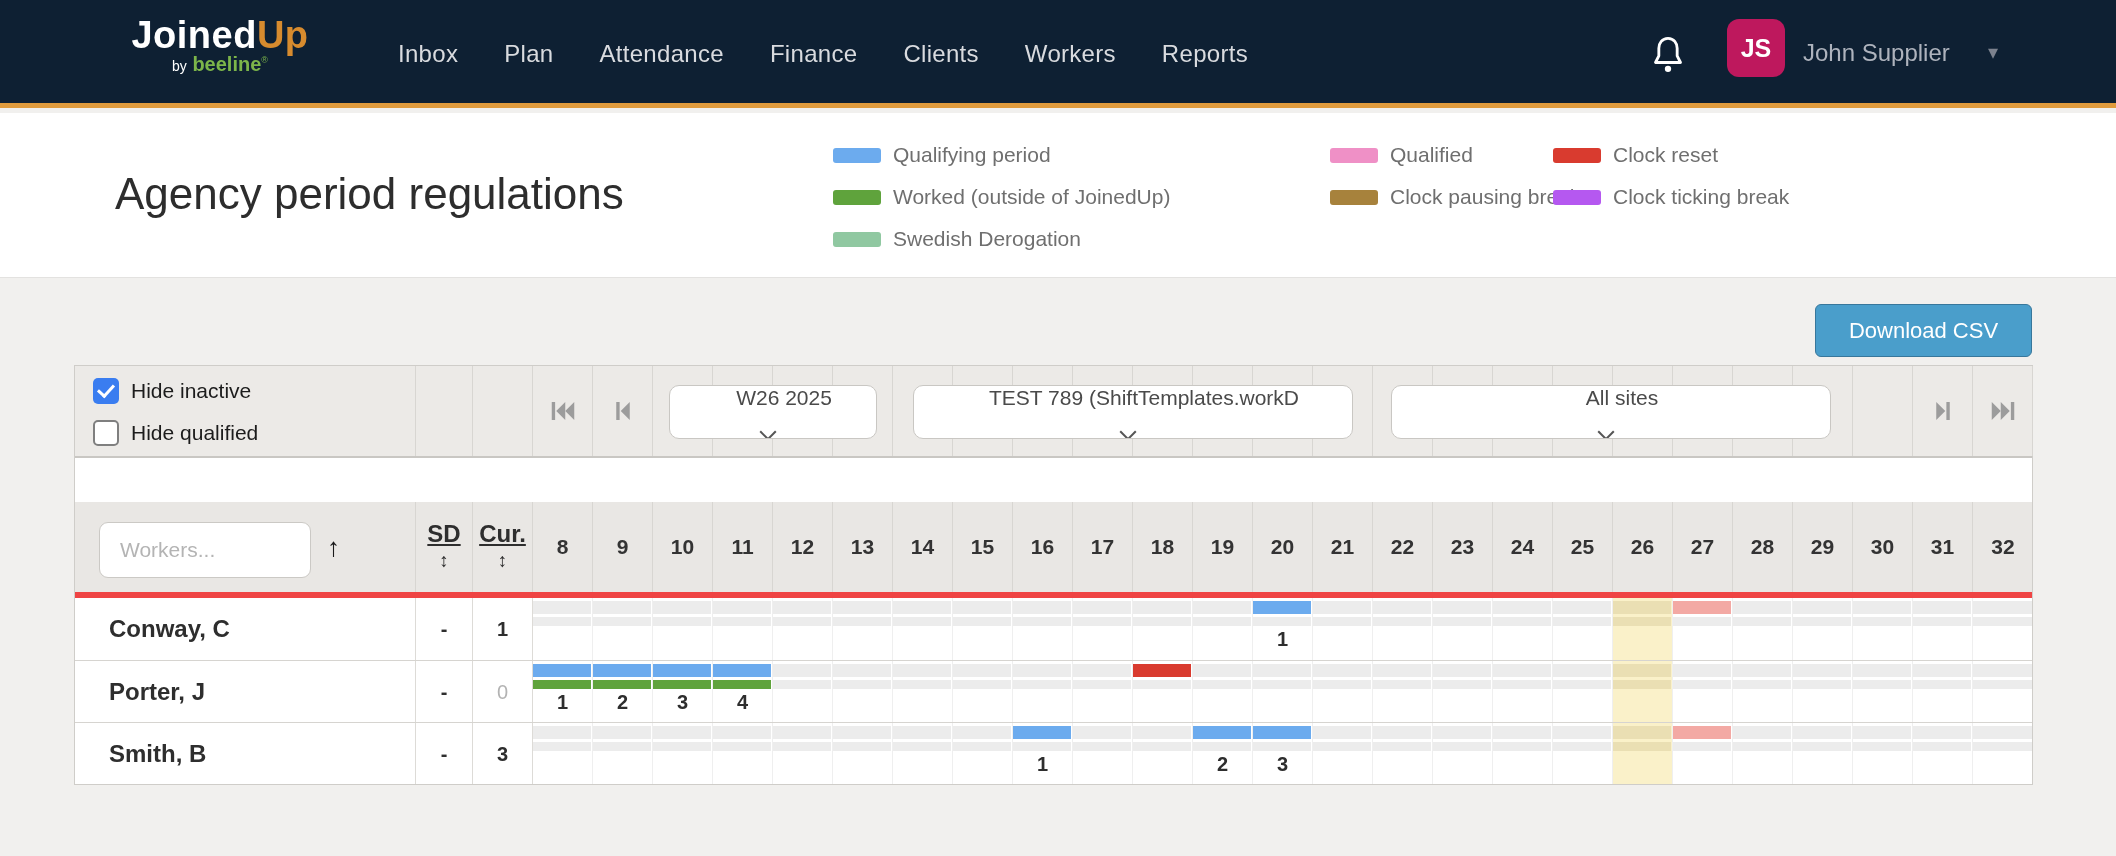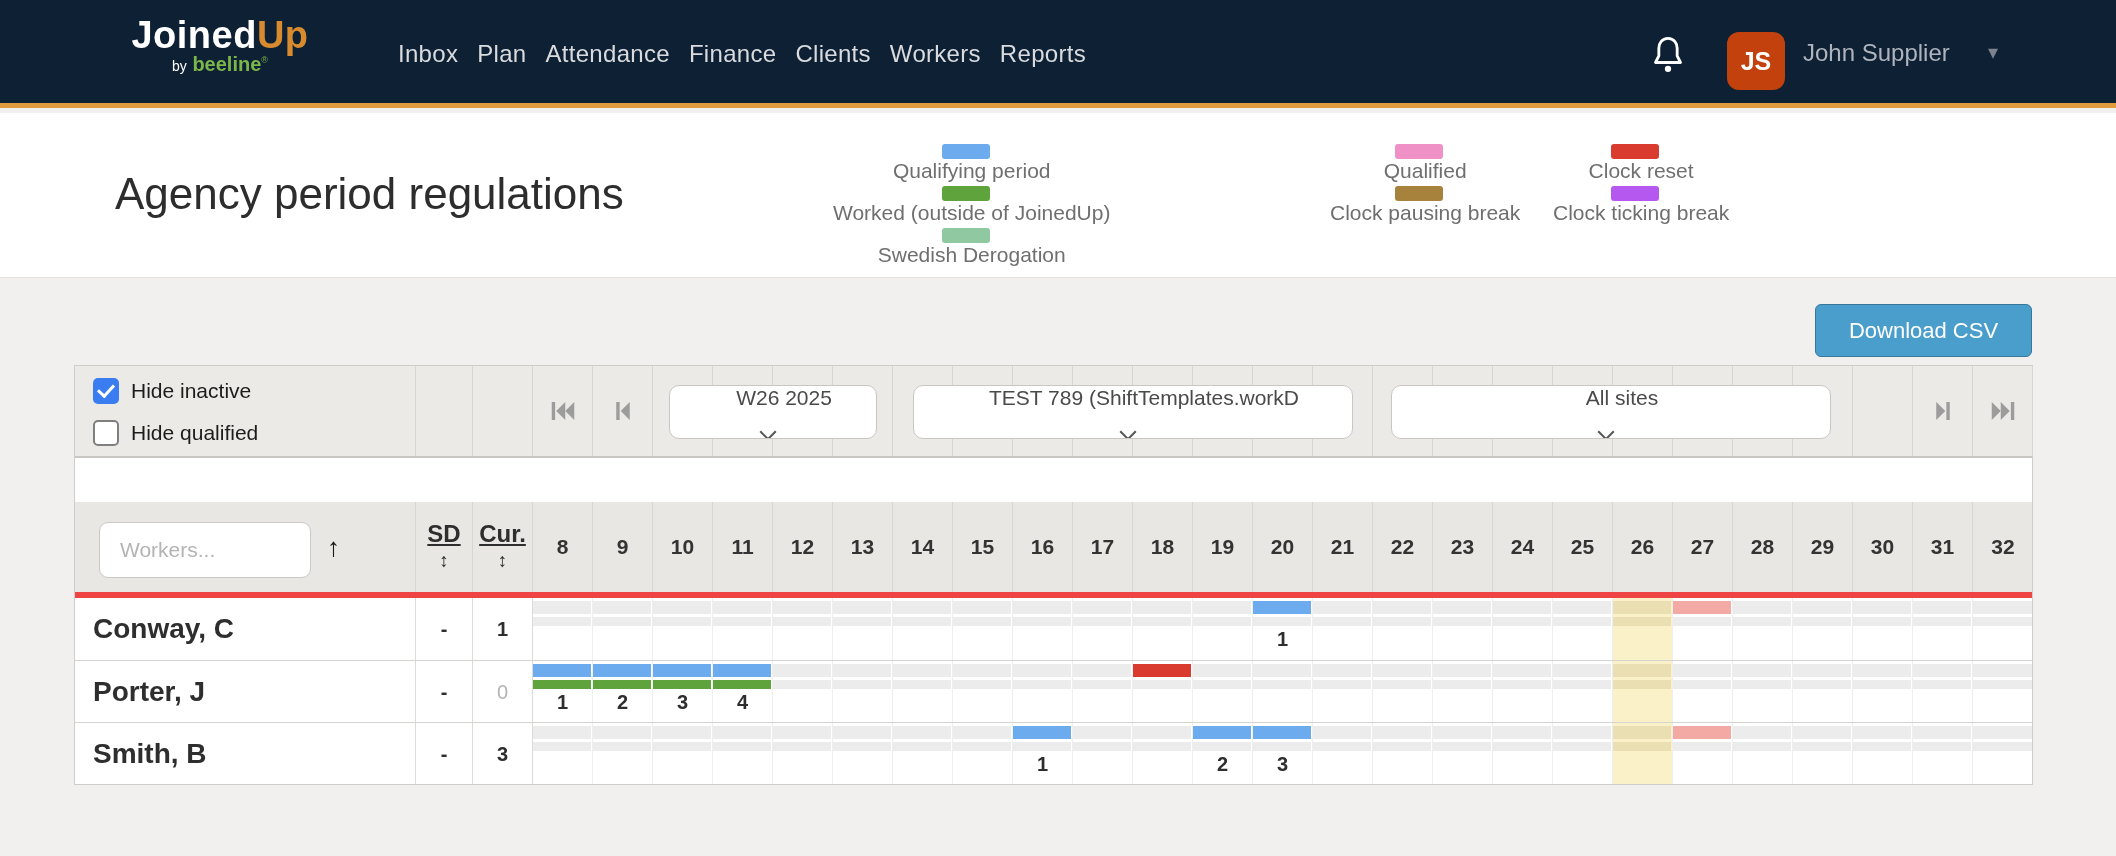--- a/index.html
+++ b/index.html
@@ -9,35 +9,35 @@
   
   #navbar { position:absolute; left:0; top:0; width:2116px; height:108px;
             background:#0e2033; border-bottom:5px solid #e09b3d; }
   #brand { position:absolute; left:115px; top:14px; width:210px; text-align:center; }
   .brand-line1 { font-size:38px; font-weight:bold; color:#fff; letter-spacing:0.5px; }
   .brand-line1 .up { color:#d78b2e; }
   .brand-line2 { font-size:20px; margin-top:-4px; }
   .brand-line2 .by { color:#fff; font-size:14px; }
   .brand-line2 .bee { color:#7cb54a; font-weight:bold; }
   .brand-line2 sup { color:#7cb54a; font-size:9px; }
-  #nav-menu { position:absolute; left:398px; top:0; height:108px; display:flex; align-items:center; gap:19px;text-align:center; }
+  #nav-menu { position:absolute; left:398px; top:0; height:108px; display:flex; align-items:center; gap:46px;text-align:center; }
   .nav-item { color:#d9dbdf; font-size:24px; letter-spacing:0.3px; cursor:pointer; }
   #bell { position:absolute; left:1648px; top:33px; width:40px; height:44px; }
-  #avatar { position:absolute; left:1727px; top:32px; width:58px; height:58px; background:#c2410c;
+  #avatar { position:absolute; left:1727px; top:19px; width:58px; height:58px; background:#be185d;
             border-radius:12px; color:#fff; font-weight:bold; font-size:25px;
             display:flex; align-items:center; justify-content:center; }
   #user-name { position:absolute; left:1803px; top:39px; color:#aeb3bd; font-size:24px; }
   #user-chevron { position:absolute; left:1988px; top:40px; color:#7c828e; font-size:20px; }
 
   
   #title-band { position:absolute; left:0; top:113px; width:2116px; height:165px; background:#fff; border-bottom:1px solid #e3e2e0; }
   #page-title { position:absolute; left:115px; top:56px; font-size:44px; font-weight:200; color:#2d2d2d; letter-spacing:0px; }
   .legend-col { position:absolute; top:31px; }
   .legend-col.c0 { left:833px; } .legend-col.c1 { left:1330px; } .legend-col.c2 { left:1553px; }
-  .legend-item { display:flex; align-items:center; height:22px; margin-bottom:20px;flex-direction:column; }
+  .legend-item { display:flex; align-items:center; height:22px; margin-bottom:20px; }
   .legend-swatch { width:48px; height:15px; border-radius:3px; margin-right:12px; flex:none; }
   .legend-label { font-size:21px; color:#6f6f6f; white-space:nowrap; }
 
   
   #download { position:absolute; left:1815px; top:304px; width:217px; height:53px;
               background:#4a9ecb; border:1px solid #38779b; border-radius:6px;
               color:#fff; font-size:22px; font-family:inherit; cursor:pointer; }
 
   
   #awr-table { position:absolute; left:74px; top:365px; width:1959px; background:#fff; border:1px solid #cfcdc9; }
@@ -81,21 +81,21 @@
   .col-sort { position:absolute; width:100%; top:18px; text-align:center; cursor:pointer; }
   .col-sort .lbl { font-size:24px; font-weight:bold; color:#2e2e2e; text-decoration:underline; }
   .col-sort .updown { font-size:19px; font-weight:bold; color:#2e2e2e; margin-top:2px; }
   .wk-num { position:absolute; width:100%; top:50%; transform:translateY(-50%); text-align:center;
             font-size:21px; font-weight:bold; color:#333; }
 
   
   .worker-row { height:62px; background:#fff; border-top:1px solid #d6d4d0; }
   .worker-row:first-child { border-top:none; }
   .worker-row .name-col, .worker-row .sd-col, .worker-row .cur-col { border-right:1px solid #dddbd7; }
-  .w-name { position:absolute; left:18px; top:50%; transform:translateY(-50%); font-size:28px; font-weight:bold; color:#2e2e2e; }
+  .w-name { position:absolute; left:34px; top:50%; transform:translateY(-50%); font-size:24px; font-weight:bold; color:#2e2e2e; }
   .w-center { position:absolute; width:100%; top:50%; transform:translateY(-50%); text-align:center;
               font-size:20px; font-weight:bold; color:#2e2e2e; }
   .w-center.muted { color:#b3b3b3; font-weight:normal; }
   .wcell { flex:none; width:60px; position:relative; border-right:1px solid #efefef; }
   .wcell:last-child { border-right:none; }
   .wcell.hl { background:#faf1c9; }
   .track { position:absolute; left:0; right:1px; background:#ececec; }
   .t1 { top:3px; height:13px; } .t2 { top:19px; height:9px; }
   .wcell.hl .track { background:#eadfb3; }
   .cnt { position:absolute; left:0; width:100%; top:30px; text-align:center; font-size:20px; font-weight:bold; color:#2e2e2e; }

